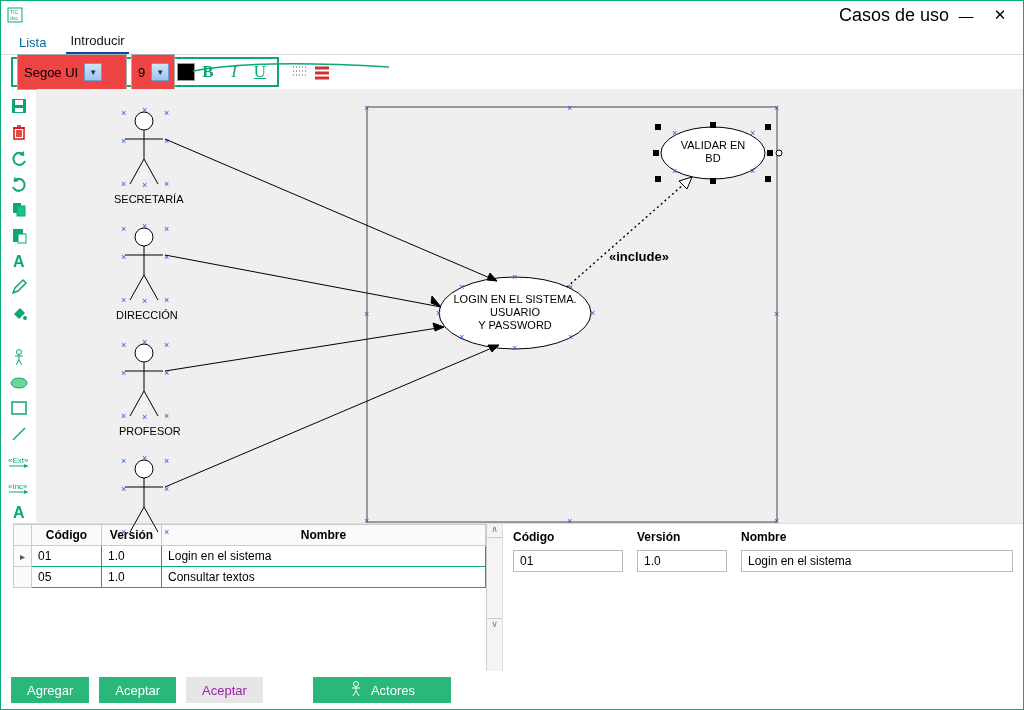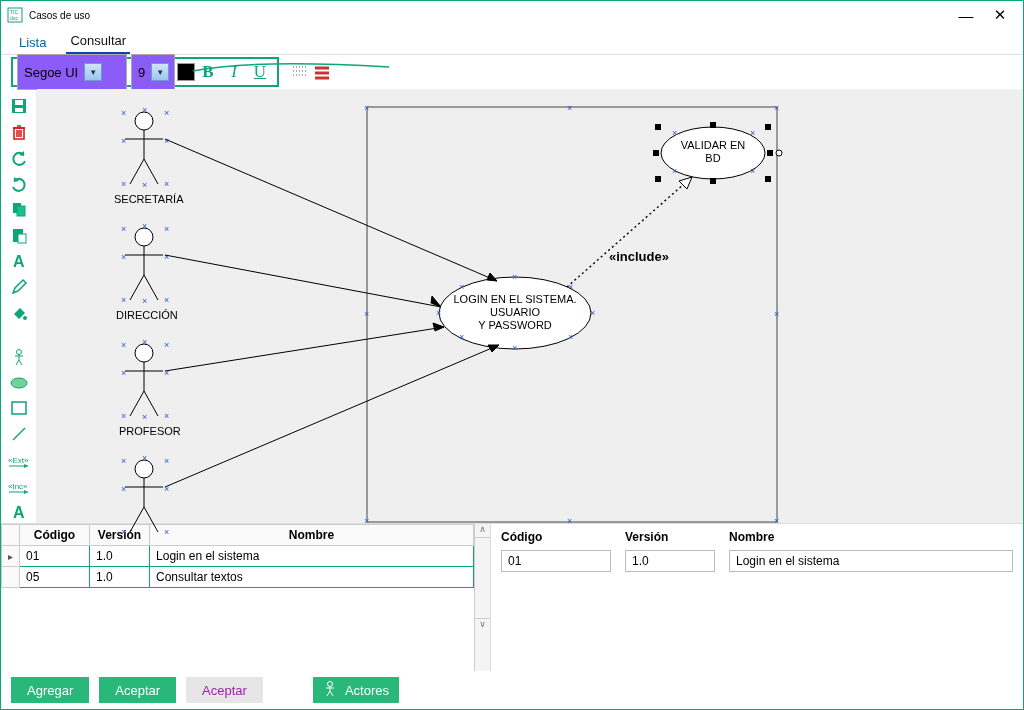--- a/index.html
+++ b/index.html
@@ -1,56 +1,56 @@
 <!DOCTYPE html>
 <html><head>
 <meta charset="utf-8">
 <style>
   * { box-sizing: border-box; font-family: "Segoe UI", Arial, sans-serif; }
   body { margin:0; padding:0; width:1024px; height:710px; background:#fff; overflow:hidden; font-size:12px; }
   .window { width:1024px; height:710px; border:1px solid #0ca678; background:#fff; display:flex; flex-direction:column; }
   .titlebar { height:28px; display:flex; align-items:center; padding:0 6px; }
   .titlebar .app-icon { width:16px; height:16px; margin-right:6px; }
-  .titlebar .title { flex:1; font-size:10px; }
+  .titlebar .title { flex:1; font-size:18px;text-align:right; }
   .titlebar .winbtn { width:34px; height:22px; display:flex; align-items:center; justify-content:center; font-size:15px; font-family:Arial; }
   .tabs { height:26px; display:flex; align-items:flex-end; padding-left:14px; gap:16px; border-bottom:1px solid #ddd; }
   .tab { padding:4px 4px; font-size:13px; color:#0369a1; cursor:pointer; }
   .tab.active { color:#111; border-bottom:2px solid #14a; }
   .font-toolbar-wrap { height:34px; display:flex; align-items:center; position:relative; }
   .font-toolbar { height:30px; margin:2px 0 2px 10px; border:2px solid #0ca678; display:flex; align-items:center; padding:0 4px; }
-  .dropdown { height:36px; border:1px solid #aaa; background:#8b5cf6; display:flex; align-items:center; padding:0 2px 0 6px; font-size:13px; }
+  .dropdown { height:36px; border:1px solid #aaa; background:#ef4444; display:flex; align-items:center; padding:0 2px 0 6px; font-size:13px; }
   .dropdown .arrow { width:18px; height:18px; margin-left:6px; background:linear-gradient(#cfe4f9,#9cc6ee); border:1px solid #6b9bd1; display:flex; align-items:center; justify-content:center; font-size:8px; color:#234; }
   .color-swatch { width:18px; height:18px; border:1px solid #999; background:#000; margin-left:2px; }
   .fmt-btn { width:22px; height:22px; display:flex; align-items:center; justify-content:center; font-size:17px; color:#0ca678; font-family:Georgia, serif; margin:0 2px; }
   .mini-icon { width:22px; height:22px; display:flex; align-items:center; justify-content:center; }
   .annotation { color:#0ca678; font-size:15px; position:absolute; left:390px; top:4px; }
   .annot-line { position:absolute; left:192px; top:16px; width:200px; height:2px; }
   .annot-line svg{overflow:visible}
   .workarea { flex:1; display:flex; min-height:0; }
   .left-toolbar { width:36px; background:#fff; border-right:1px solid #eee; display:flex; flex-direction:column; align-items:center; padding-top:6px; gap:4px; }
   .tbtn { width:24px; height:22px; display:flex; align-items:center; justify-content:center; }
   .tbtn svg { overflow:visible; }
   .canvas { flex:1; background:#efefef; position:relative; }
   .canvas svg { position:absolute; left:0; top:0; }
-  .bottom { height:148px; display:flex; border-top:1px solid #ddd; }
+  .bottom { height:148px; display:flex; border-top:1px solid #ddd;margin-left:12px; }
   .bottom-left { width:490px; display:flex; flex-direction:column; border-right:1px solid #ddd; }
   .grid { flex:1; overflow:hidden; }
   .grid table { border-collapse:collapse; width:100%; }
   .grid th { background:#fafafa; border:1px solid #ccc; font-weight:bold; font-size:12px; padding:3px 6px; text-align:center; }
   .grid td { border:1px solid #0ca678; padding:3px 6px; font-size:12px; }
   .grid .rowptr { width:14px; border:1px solid #ccc; background:#fafafa; text-align:center; color:#555; font-size:10px; }
   .vscroll { width:16px; border-left:1px solid #ccc; background:#f4f4f4; }
   .bottom-right { flex:1; padding:6px 10px; }
   .field-row { display:flex; gap:14px; margin-bottom:6px; }
   .field-lbl { font-weight:bold; font-size:12px; }
   .text-input { border:1px solid #bbb; padding:3px 6px; font-size:12px; background:#fff; }
   .footer { height:38px; display:flex; align-items:center; padding-left:10px; gap:10px; }
   .btn { height:26px; padding:0 16px; display:flex; align-items:center; justify-content:center; font-size:13px; color:#fff; background:#2ab77a; border:none; }
   .btn.disabled { background:#e6e6e6; color:#a21caf; }
-  .btn.wide { padding:0 10px; }
+  .btn.wide { padding:0 36px; }
   .btn .icon { margin-right:8px; }
 </style>
 </head>
 <body>
 
 <div class="window">
 
   <div class="titlebar">
     <span class="app-icon">
       <svg width="16" height="16">
@@ -59,21 +59,21 @@
           <text x="3" y="13" font-size="5" fill="#0ca678">doc</text>
         </svg>
     </span>
     <span class="title">Casos de uso</span>
     <div class="winbtn">—</div>
     <div class="winbtn">✕</div>
   </div>
 
   <div class="tabs">
     <div class="tab">Lista</div>
-    <div class="tab active">Consultar</div>
+    <div class="tab active">Introducir</div>
   </div>
 
   <div class="font-toolbar-wrap">
     <div class="font-toolbar">
       <div class="dropdown" style="width:110px">
         <span>Segoe UI</span>
         <span class="arrow">▼</span>
       </div>
       <div class="dropdown" style="width:44px;margin-left:4px">
         <span>9</span>

